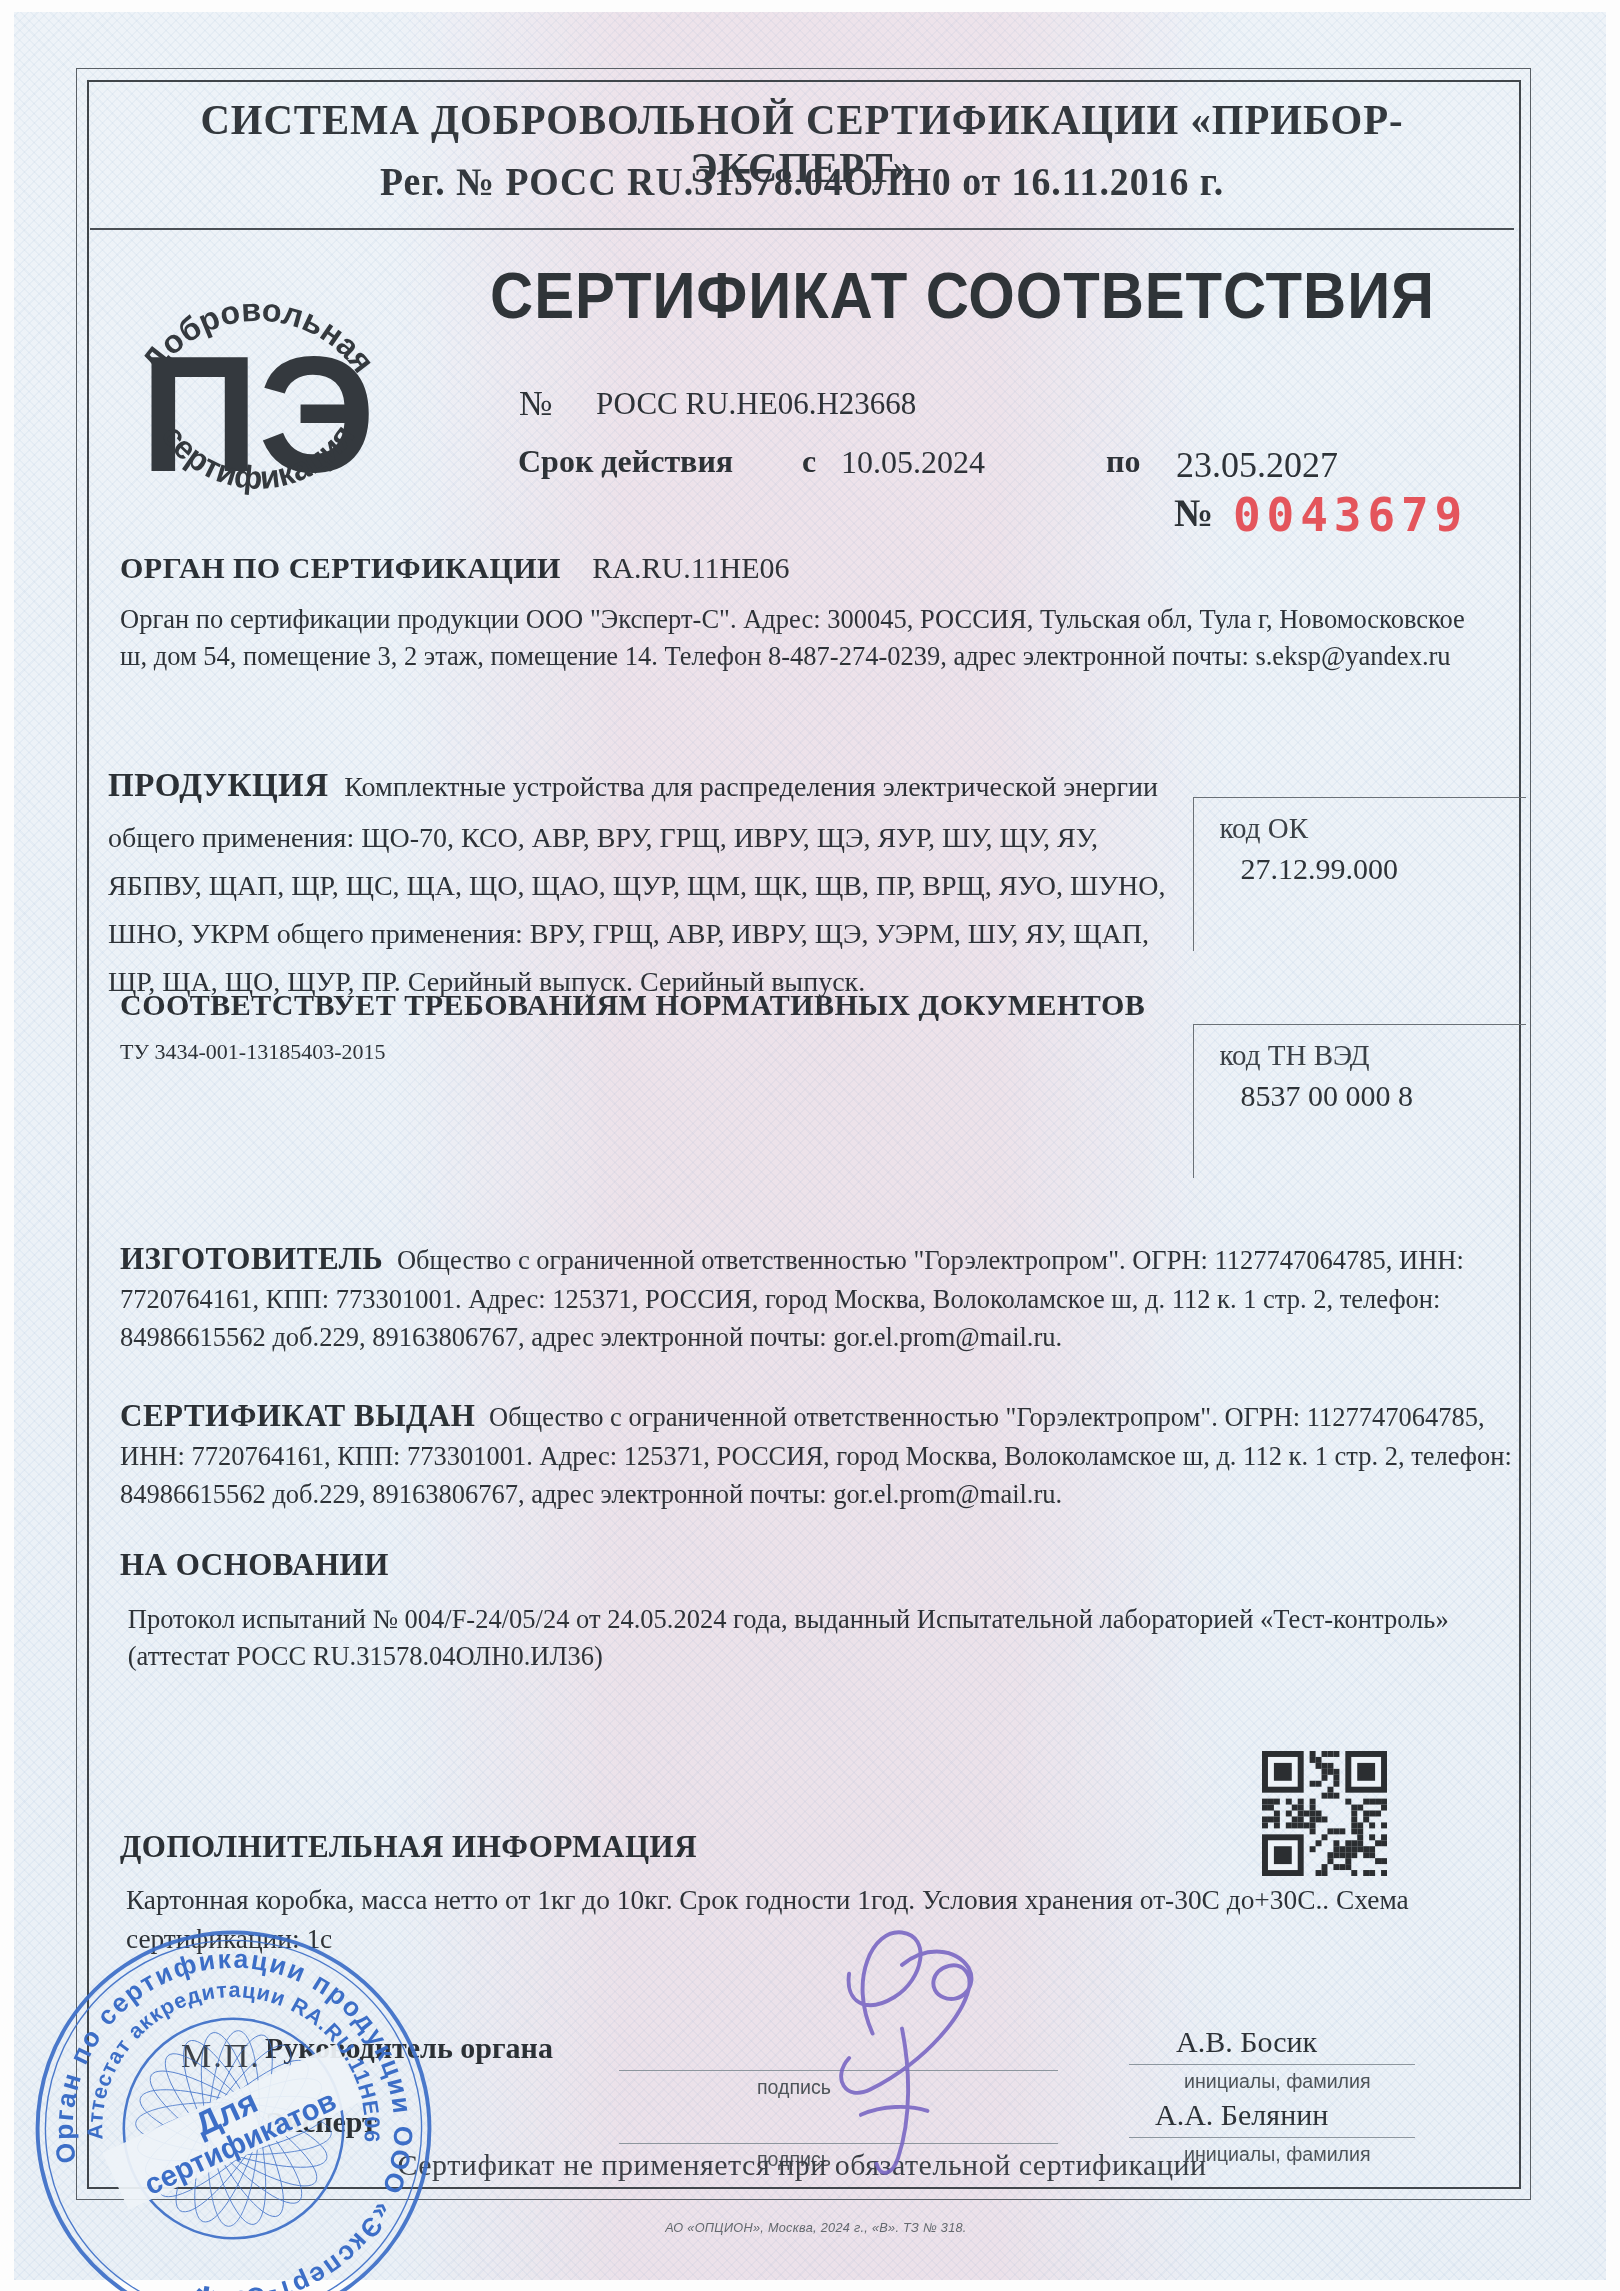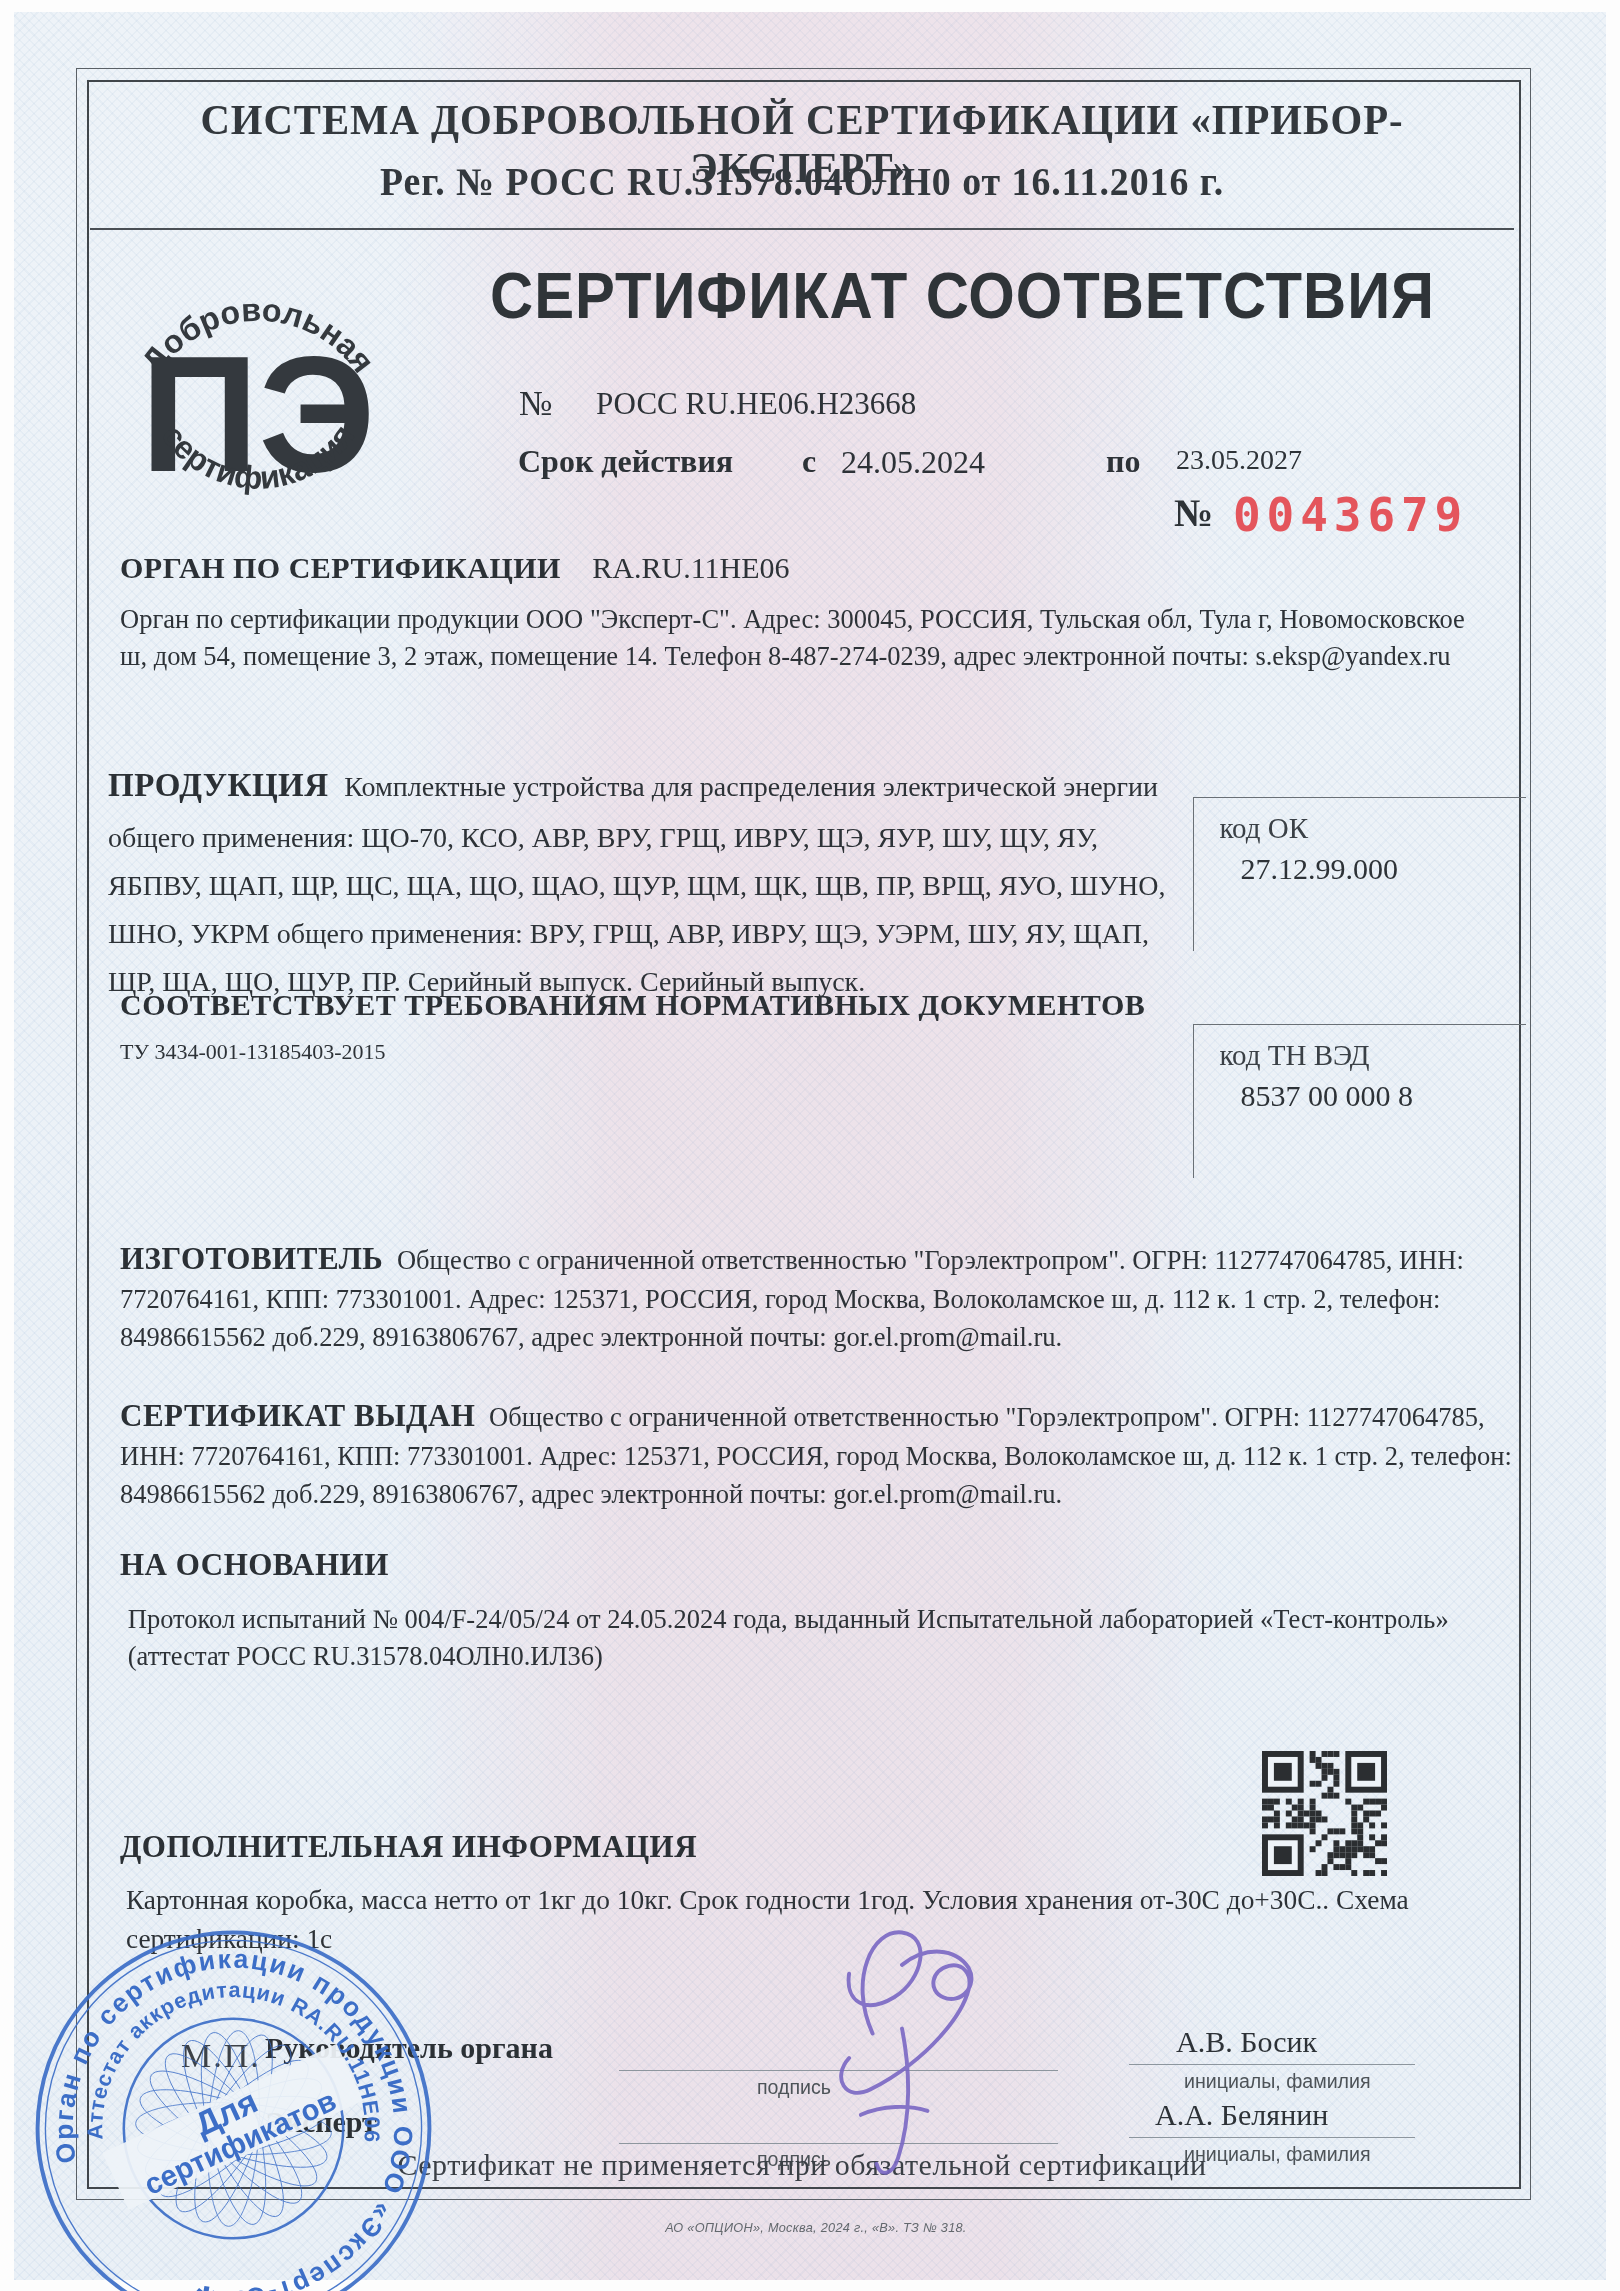--- a/index.html
+++ b/index.html
@@ -64,23 +64,23 @@
     </text>
   </svg>
 
   <div class="abs title" style="left:426px;top:258px;width:1073px;">СЕРТИФИКАТ СООТВЕТСТВИЯ</div>
 
   <div class="abs serif32" style="left:519px;top:384px;font-size:35px;">№</div>
   <div class="abs serif32" style="left:596px;top:386px;">РОСС RU.HE06.H23668</div>
 
   <div class="abs bold-serif" style="left:518px;top:443px;font-size:32px;">Срок действия</div>
   <div class="abs bold-serif" style="left:802px;top:443px;font-size:32px;">с</div>
-  <div class="abs serif32" style="left:841px;top:444px;font-size:32px;">24.05.2024</div>
+  <div class="abs serif32" style="left:841px;top:444px;font-size:32px;">10.05.2024</div>
   <div class="abs bold-serif" style="left:1106px;top:443px;font-size:32px;">по</div>
-  <div class="abs serif32" style="left:1176px;top:444px;font-size:28px;">23.05.2027</div>
+  <div class="abs serif32" style="left:1176px;top:444px;font-size:36px;">23.05.2027</div>
 
   <div class="abs serif32" style="left:1174px;top:490px;font-size:39px;font-weight:bold;">№</div>
   <div class="abs rednum" style="left:1233px;top:488px;">0043679</div>
 
   <div class="abs" style="left:120px;top:551px;width:1372px;">
     <span class="sec-head">ОРГАН ПО СЕРТИФИКАЦИИ</span>
     <span class="serif32" style="margin-left:27.4px;font-size:30px;">RA.RU.11HE06</span>
     <p class="body-text" style="margin:15.7px 0 0 0;width:1367px;">Орган по сертификации продукции ООО "Эксперт-С". Адрес: 300045, РОССИЯ, Тульская обл, Тула г, Новомосковское ш, дом 54, помещение 3, 2 этаж, помещение 14. Телефон 8-487-274-0239, адрес электронной почты: s.eksp@yandex.ru</p>
   </div>
 

